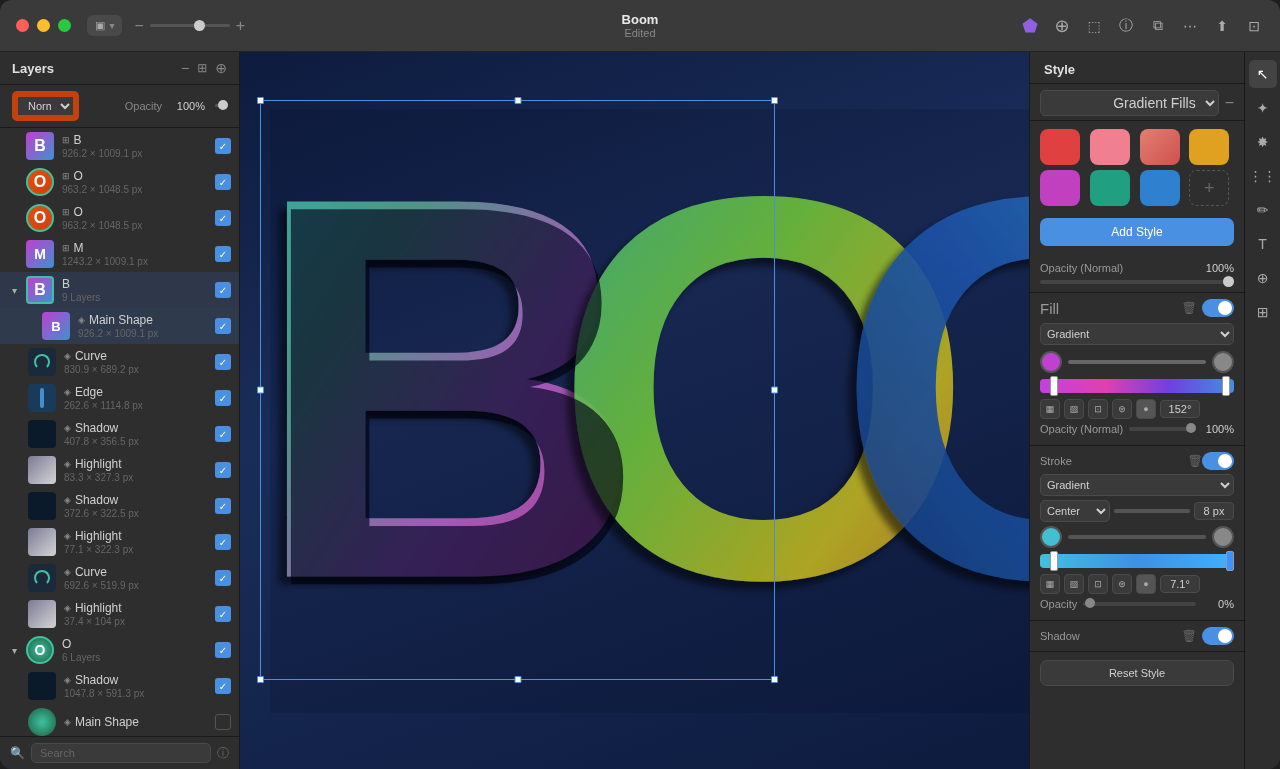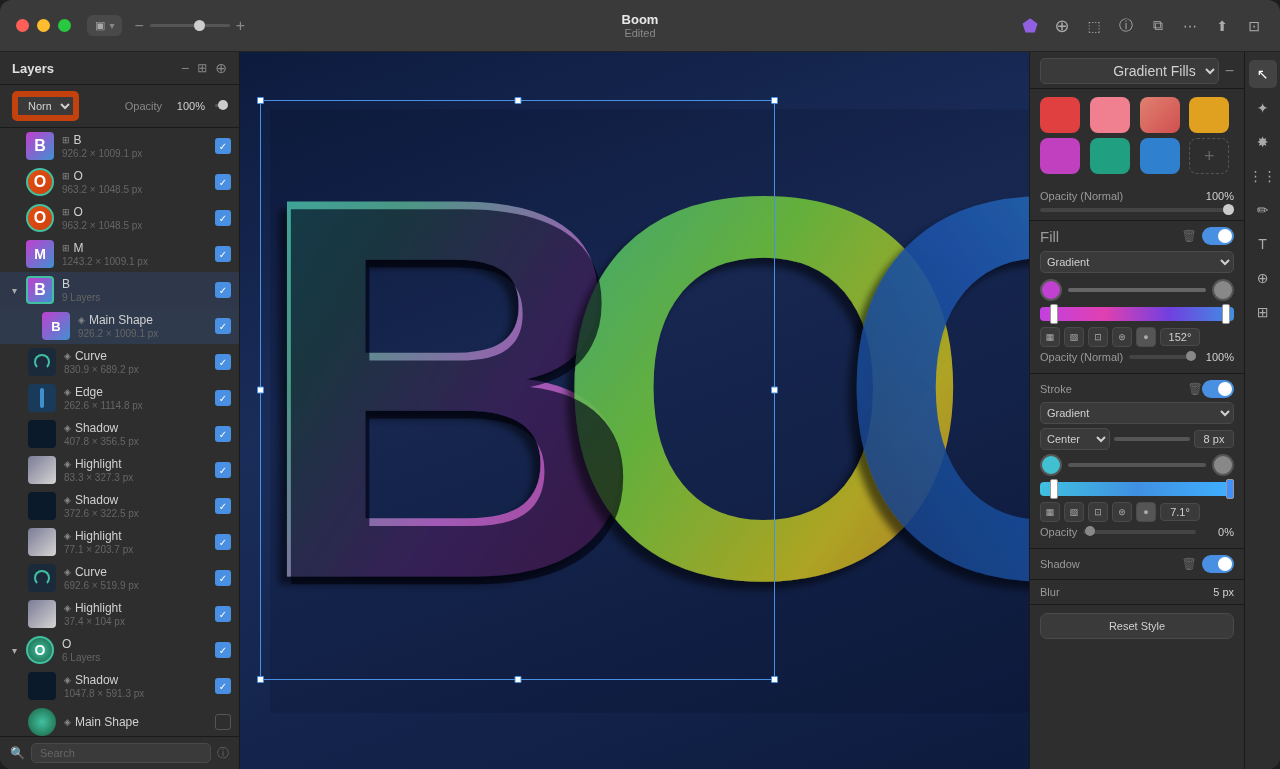--- a/index.html
+++ b/index.html
@@ -850,21 +850,21 @@
           <div class="layer-check"></div>
         </div>
 
         <div class="layer-item layer-group-indent">
           <div class="layer-thumb" style="background:linear-gradient(135deg,rgba(200,200,255,0.5),rgba(255,255,255,0.8));border-radius:4px;"></div>
           <div class="layer-info">
             <div class="layer-name">
               <span style="font-size:9px;color:#888">◈</span>
               Highlight
             </div>
-            <div class="layer-size">77.1 × 203.7 px</div>
+            <div class="layer-size">77.1 × 322.3 px</div>
           </div>
           <div class="layer-check"></div>
         </div>
 
         <div class="layer-item layer-group-indent">
           <div class="layer-thumb" style="background:#1a2a3a;display:flex;align-items:center;justify-content:center;">
             <div style="width:16px;height:16px;border:2px solid #40c0a0;border-radius:50%;border-bottom-color:transparent;"></div>
           </div>
           <div class="layer-info">
             <div class="layer-name">
@@ -976,39 +976,41 @@
         <div class="handle bl"></div>
         <div class="handle br"></div>
         <div class="handle tm"></div>
         <div class="handle bm"></div>
         <div class="handle ml"></div>
         <div class="handle mr"></div>
       </div>
     </div>
 
     <div class="right-panel">
+      <div class="style-header">Style</div>
 
       <div style="display:flex;align-items:center;padding:6px 10px 4px;border-bottom:1px solid #1a1a1a;">
         <select class="style-select" style="flex:1;font-size:14px;text-align:right;">
           <option>Gradient Fills</option>
         </select>
         <span class="minus-icon" style="margin-left:6px;">−</span>
       </div>
 
       <div class="color-swatches">
         <div class="color-swatch" style="background:#e04040;"></div>
         <div class="color-swatch" style="background:#f08090;"></div>
         <div class="color-swatch" style="background:linear-gradient(135deg,#e08070,#d05050);"></div>
         <div class="color-swatch" style="background:#e0a020;"></div>
         <div class="color-swatch" style="background:#c040c0;"></div>
         <div class="color-swatch" style="background:#20a080;"></div>
         <div class="color-swatch" style="background:#3080d0;"></div>
         <div class="add-swatch">+</div>
       </div>
 
+      <div class="add-style-btn">Add Style</div>
 
       <div class="section">
         <div class="section-row">
           <span class="section-label">Opacity (Normal)</span>
           <span class="section-value">100%</span>
         </div>
         <div style="position:relative;height:4px;background:#444;border-radius:2px;margin-top:2px;">
           <div style="position:absolute;right:0;top:-4px;width:11px;height:11px;background:#ccc;border-radius:50%;"></div>
         </div>
       </div>
@@ -1104,26 +1106,20 @@
       </div>
 
       <div class="shadow-section">
         <div class="shadow-row">
           <span style="font-size:11px;color:#999;flex:1;">Shadow</span>
           <span class="delete-icon">🗑</span>
           <div class="toggle-on"></div>
         </div>
       </div>
 
-      <div class="blur-section">
-        <div style="display:flex;align-items:center;gap:6px;">
-          <span style="font-size:11px;color:#999;flex:1;">Blur</span>
-          <span style="font-size:11px;color:#d0d0d0;">5 px</span>
-        </div>
-      </div>
 
       <div class="reset-btn">Reset Style</div>
     </div>
 
     <div class="right-toolbar">
       <div class="right-tool-icon active">↖</div>
       <div class="right-tool-icon">✦</div>
       <div class="right-tool-icon">✸</div>
       <div class="right-tool-icon">⋮⋮</div>
       <div class="right-tool-icon">✏</div>

